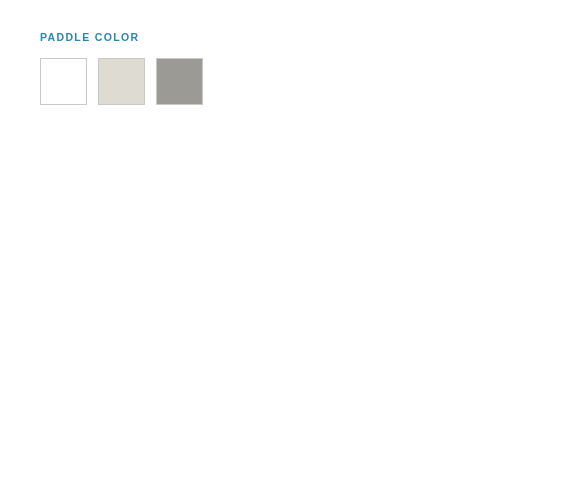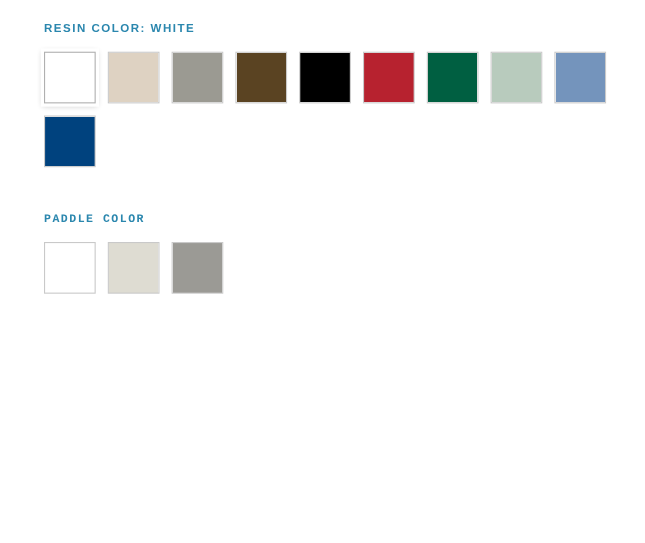--- a/index.html
+++ b/index.html
@@ -65,43 +65,28 @@
     box-shadow: 0 0 0 3px #ffffff, 0 1px 5px 2px rgba(0,0,0,0.22);
   }
 
   
   .sec-resin  { padding-top: 21px; }
   .sec-resin .swatch-grid  { margin-top: 15px; }
 
   .sec-accent { padding-top: 35px; }
   .sec-accent .swatch-grid { margin-top: 15px; }
 
-  .sec-paddle { padding-top: 32px; font-family: Liberation Mono, monospace; }
+  .sec-paddle { padding-top: 32px; }
   .sec-paddle .swatch-grid { margin-top: 15px; }
 </style>
 </head>
 <body>
 
 <div class="page">
 
-  <div class="section sec-resin">
-    <div class="section-title">RESIN COLOR: WHITE</div>
-    <div class="swatch-grid">
-        <div class="swatch selected" style="background-color: rgb(255, 255, 255);"></div>
-        <div class="swatch" style="background-color: rgb(222, 210, 194);"></div>
-        <div class="swatch" style="background-color: rgb(155, 154, 146);"></div>
-        <div class="swatch" style="background-color: rgb(90, 67, 34);"></div>
-        <div class="swatch" style="background-color: rgb(0, 0, 0);"></div>
-        <div class="swatch" style="background-color: rgb(183, 34, 47);"></div>
-        <div class="swatch" style="background-color: rgb(0, 95, 65);"></div>
-        <div class="swatch" style="background-color: rgb(184, 203, 189);"></div>
-        <div class="swatch" style="background-color: rgb(116, 148, 188);"></div>
-        <div class="swatch" style="background-color: rgb(0, 66, 126);"></div>
-      </div>
-  </div>
 
 
   <div class="section sec-paddle">
     <div class="section-title">PADDLE COLOR</div>
     <div class="swatch-grid">
         <div class="swatch" style="background-color: rgb(255, 255, 255);"></div>
         <div class="swatch" style="background-color: rgb(222, 220, 210);"></div>
         <div class="swatch" style="background-color: rgb(155, 154, 149);"></div>
       </div>
   </div>

